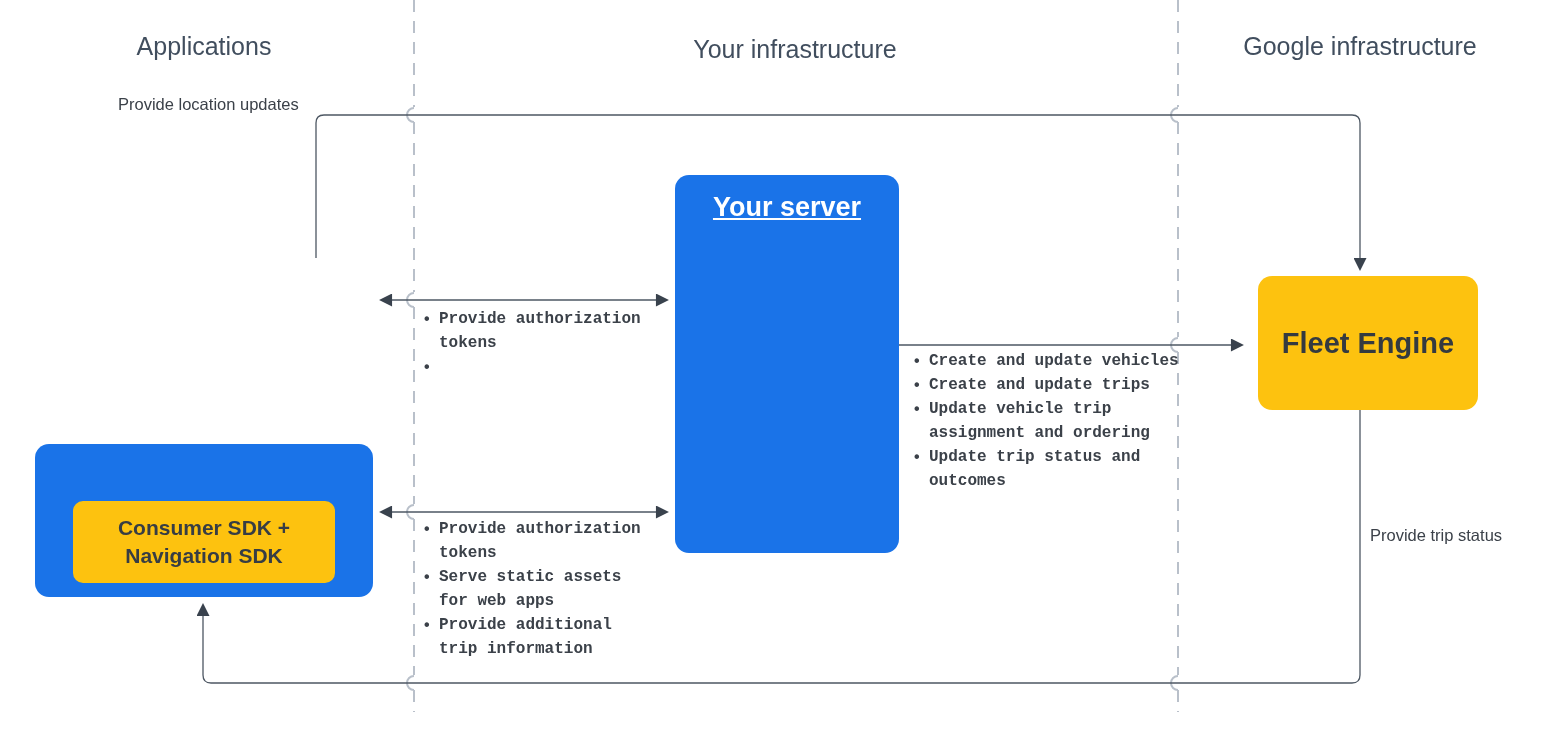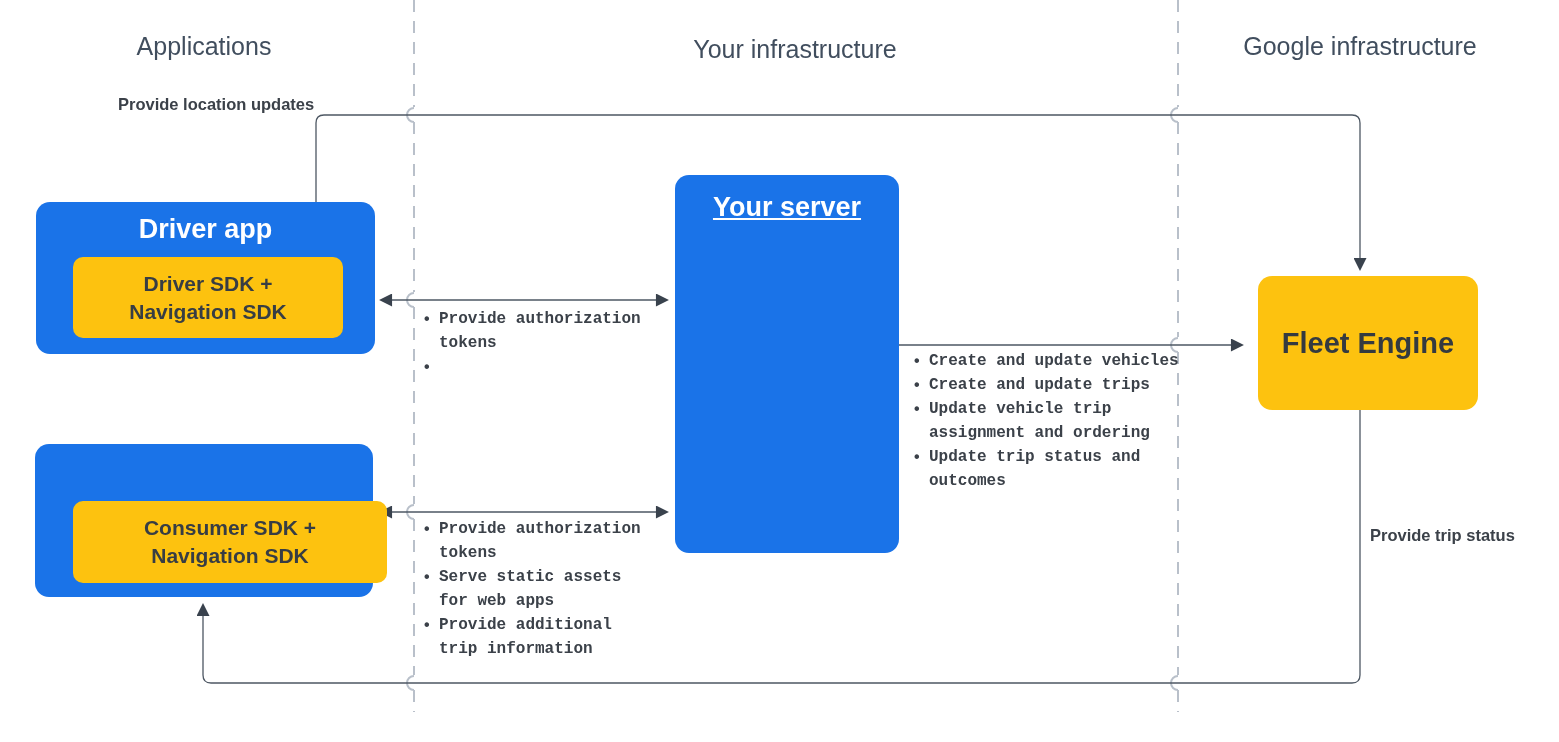--- a/index.html
+++ b/index.html
@@ -29,21 +29,21 @@
   .node-yellow{background:var(--node-yellow);}
   .node-title{color:var(--white-text);font-weight:bold;font-size:27px;text-align:center;white-space:nowrap;}
   .app-title{margin-top:12px;}
   .server-title{margin-top:17px;text-decoration:underline;}
   .sdk-box{position:absolute;border-radius:10px;background:var(--node-yellow);
     display:flex;align-items:center;justify-content:center;text-align:center;
     font-weight:bold;font-size:21px;line-height:28px;color:var(--dark-text);padding:0 18px;}
   .fleet-box{display:flex;align-items:center;justify-content:center;
     font-weight:bold;font-size:29px;color:#343a40;margin-left:8px;}
 
-  .flow-label{position:absolute;font-size:16.5px;font-weight:bold;color:var(--label-text);
+  .flow-label{position:absolute;font-size:16.5px;font-weight:normal;color:var(--label-text);
     white-space:nowrap;z-index:2;}
 
   .bullet-list{position:absolute;z-index:2;font-size:16px;font-weight:bold;
     color:var(--label-text);line-height:24px;}
   .bullet-item{display:flex;}
   .bullet-dot{width:15px;flex:0 0 15px;}
   .bullet-lines div{white-space:nowrap;font-family:Liberation Mono, monospace;}
 </style>
 </head>
 <body>
@@ -90,27 +90,23 @@
     <path class="edge" marker-end="url(#arrowhead)" d="M1360 410 L1360 675 Q1360 683 1352 683 L211 683 Q203 683 203 675 L203 605"></path>
   </svg>
 
   <div class="col-heading" style="left:204px;top:32px;">Applications</div>
   <div class="col-heading" style="left:1360px;top:32px;">Google infrastructure</div>
   <div class="col-heading" style="left:795px;top:35px;">Your infrastructure</div>
 
   <div class="flow-label" style="left:118px;top:95px;">Provide location updates</div>
   <div class="flow-label" style="left:1370px;top:526px;">Provide trip status</div>
 
-  <div class="node node-blue" style="left:36px;top:202px;width:339px;height:152px;">
-    <div class="node-title app-title">Driver app</div>
-    <div class="sdk-box" style="left:37px;top:55px;width:270px;height:81px;">Driver SDK + Navigation SDK</div>
-  </div>
 
   <div class="node node-blue" style="left:35px;top:444px;width:338px;height:153px;">
-    <div class="sdk-box" style="left:38px;top:57px;width:314px;height:82px;">Consumer SDK + Navigation SDK</div>
+    <div class="sdk-box" style="left:38px;top:57px;width:262px;height:82px;">Consumer SDK + Navigation SDK</div>
   </div>
 
   <div class="node node-blue" style="left:675px;top:175px;width:224px;height:378px;">
     <div class="node-title server-title">Your server</div>
   </div>
 
   <div class="node node-yellow fleet-box" style="left:1250px;top:276px;width:220px;height:134px;">
     <div>Fleet Engine</div>
   </div>
 

